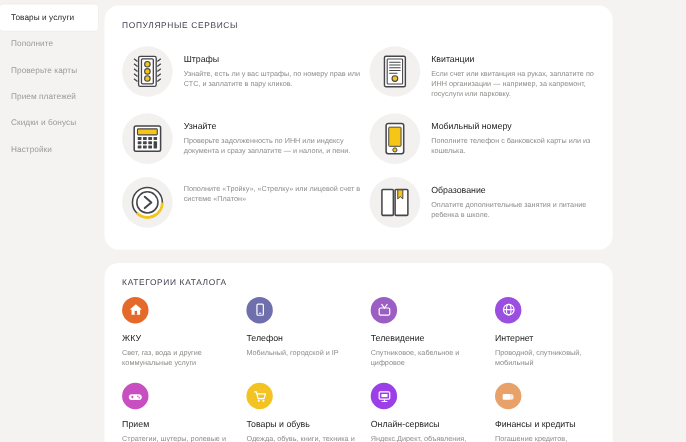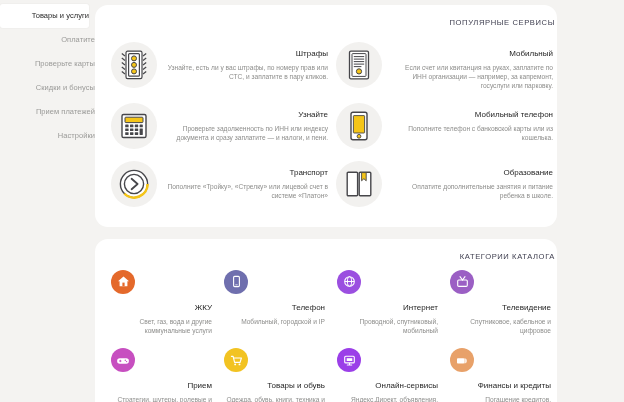--- a/index.html
+++ b/index.html
@@ -14,21 +14,20 @@
     font-family: "Liberation Sans", sans-serif;
     color: #2a2a2a;
     -webkit-font-smoothing: antialiased;
   }
   .page {
     position: relative;
     width: 608px;
     height: 402px;
     display: flex;
     align-items: flex-start;
-    text-align: right;
   }
 
   
   .sidebar {
     width: 95px;
     flex: 0 0 95px;
     padding-top: 4px;
     box-sizing: border-box;
   }
   .side-item {
@@ -141,30 +140,30 @@
 </head>
 <body>
 
 <div class="page">
 
   <nav class="sidebar">
     <div class="side-item active">
       <span>Товары и услуги</span>
     </div>
     <div class="side-item">
-      <span>Оплатите</span>
+      <span>Пополните</span>
     </div>
     <div class="side-item">
       <span>Проверьте карты</span>
     </div>
     <div class="side-item">
+      <span>Прием платежей</span>
+    </div>
+    <div class="side-item">
       <span>Скидки и бонусы</span>
-    </div>
-    <div class="side-item">
-      <span>Прием платежей</span>
     </div>
     <div class="side-item">
       <span>Настройки</span>
     </div>
   </nav>
 
   <main class="main">
 
     <section class="panel">
       <h2 class="panel-title">ПОПУЛЯРНЫЕ СЕРВИСЫ</h2>
@@ -196,21 +195,21 @@
             <svg width="24" height="30" viewBox="0 0 24 30">
               <rect x="2.5" y="1.2" width="19" height="27.6" rx="1.4" fill="#fff" stroke="#46464a" stroke-width="1.3"></rect>
               <rect x="5" y="3.6" width="14" height="22.8" rx="0.8" fill="#fff" stroke="#46464a" stroke-width="1"></rect>
               <g stroke="#46464a" stroke-width="1" stroke-linecap="round">
                 <path d="M7.2 6.6 H16.8 M7.2 9.1 H16.8 M7.2 11.6 H16.8 M7.2 14.1 H16.8 M7.2 16.6 H14"></path>
               </g>
               <circle cx="12" cy="21.4" r="2.6" fill="#f5c518" stroke="#46464a" stroke-width="1"></circle>
             </svg>
           </div>
           <div class="svc-body">
-            <div class="svc-name">Мобильный</div>
+            <div class="svc-name">Квитанции</div>
             <div class="svc-desc">Если счет или квитанция на руках, заплатите по ИНН организации — например, за капремонт, госуслуги или парковку.</div>
           </div>
         </div>
 
         <div class="svc">
           <div class="svc-ico">
             <svg width="28" height="28" viewBox="0 0 28 28">
               <rect x="2" y="2.5" width="24" height="23" rx="1.6" fill="#fff" stroke="#46464a" stroke-width="1.4"></rect>
               <rect x="5" y="5.2" width="18" height="5.4" rx="0.8" fill="#f5c518" stroke="#46464a" stroke-width="1"></rect>
               <g fill="#46464a">
@@ -236,36 +235,35 @@
 
         <div class="svc">
           <div class="svc-ico">
             <svg width="20" height="30" viewBox="0 0 20 30">
               <rect x="2" y="1.2" width="16" height="27.6" rx="2" fill="#fff" stroke="#46464a" stroke-width="1.4"></rect>
               <rect x="4.4" y="4.6" width="11.2" height="17.4" rx="0.6" fill="#f5c518" stroke="#46464a" stroke-width="0.9"></rect>
               <circle cx="10" cy="25.3" r="1.9" fill="#f5c518" stroke="#46464a" stroke-width="0.9"></circle>
             </svg>
           </div>
           <div class="svc-body">
-            <div class="svc-name">Мобильный телефон</div>
+            <div class="svc-name">Мобильный номеру</div>
             <div class="svc-desc">Пополните телефон с банковской карты или из кошелька.</div>
           </div>
         </div>
 
         <div class="svc">
           <div class="svc-ico">
             <svg width="30" height="30" viewBox="0 0 30 30">
               <circle cx="15" cy="15" r="13.6" fill="#fff" stroke="#46464a" stroke-width="1.4"></circle>
               <path d="M15 1.4 a13.6 13.6 0 0 1 9.6 23.2" fill="none" stroke="#f5c518" stroke-width="2.6" transform="rotate(90 15 15)"></path>
               <circle cx="15" cy="15" r="9.6" fill="#fff" stroke="#46464a" stroke-width="1.4"></circle>
               <path d="M12.6 9.8 L18.6 15 L12.6 20.2" fill="none" stroke="#46464a" stroke-width="1.8" stroke-linecap="round" stroke-linejoin="round"></path>
             </svg>
           </div>
           <div class="svc-body">
-            <div class="svc-name">Транспорт</div>
             <div class="svc-desc">Пополните «Тройку», «Стрелку» или лицевой счет в системе «Платон»</div>
           </div>
         </div>
 
         <div class="svc">
           <div class="svc-ico">
             <svg width="28" height="28" viewBox="0 0 28 28">
               <rect x="2.2" y="2.2" width="10.4" height="23.6" rx="1" fill="#fff" stroke="#46464a" stroke-width="1.4"></rect>
               <rect x="14.2" y="2.2" width="11.6" height="23.6" rx="1" fill="#fff" stroke="#46464a" stroke-width="1.4"></rect>
               <path d="M16.6 2.6 h4.6 v8.2 l-2.3 -2.1 l-2.3 2.1 z" fill="#f5c518" stroke="#46464a" stroke-width="0.9" stroke-linejoin="round"></path>
@@ -301,40 +299,40 @@
             <svg width="13" height="13" viewBox="0 0 13 13">
               <rect x="3.6" y="1.4" width="5.8" height="10.2" rx="1" fill="none" stroke="#ffffff" stroke-width="1.1"></rect>
               <rect x="5.2" y="9.4" width="2.6" height="0.9" rx="0.45" fill="#ffffff"></rect>
             </svg>
           </div>
           <div class="cat-name">Телефон</div>
           <div class="cat-desc">Мобильный, городской и IP</div>
         </div>
 
         <div class="cat">
+          <div class="cat-ico" style="background:#9b5fc4">
+            <svg width="13" height="13" viewBox="0 0 13 13">
+              <rect x="1.7" y="5" width="9.6" height="6.4" rx="1.1" fill="none" stroke="#ffffff" stroke-width="1.1"></rect>
+              <path d="M4 1.7 L6.5 5 L9 1.7" fill="none" stroke="#ffffff" stroke-width="1.1" stroke-linecap="round"></path>
+            </svg>
+          </div>
+          <div class="cat-name">Телевидение</div>
+          <div class="cat-desc">Спутниковое, кабельное и цифровое</div>
+        </div>
+
+        <div class="cat">
           <div class="cat-ico" style="background:#9b4fe0">
             <svg width="13" height="13" viewBox="0 0 13 13">
               <circle cx="6.5" cy="6.5" r="4.8" fill="none" stroke="#ffffff" stroke-width="1.1"></circle>
               <ellipse cx="6.5" cy="6.5" rx="2.1" ry="4.8" fill="none" stroke="#ffffff" stroke-width="1"></ellipse>
               <path d="M1.9 6.5 H11.1" stroke="#ffffff" stroke-width="1"></path>
             </svg>
           </div>
           <div class="cat-name">Интернет</div>
           <div class="cat-desc">Проводной, спутниковый, мобильный</div>
-        </div>
-
-        <div class="cat">
-          <div class="cat-ico" style="background:#9b5fc4">
-            <svg width="13" height="13" viewBox="0 0 13 13">
-              <rect x="1.7" y="5" width="9.6" height="6.4" rx="1.1" fill="none" stroke="#ffffff" stroke-width="1.1"></rect>
-              <path d="M4 1.7 L6.5 5 L9 1.7" fill="none" stroke="#ffffff" stroke-width="1.1" stroke-linecap="round"></path>
-            </svg>
-          </div>
-          <div class="cat-name">Телевидение</div>
-          <div class="cat-desc">Спутниковое, кабельное и цифровое</div>
         </div>
 
         <div class="cat">
           <div class="cat-ico" style="background:#c74fc0">
             <svg width="14" height="13" viewBox="0 0 14 13">
               <rect x="1.1" y="4.3" width="11.8" height="5.4" rx="2.7" fill="#ffffff"></rect>
               <rect x="3" y="6.5" width="2.6" height="0.9" rx="0.4" fill="#c74fc0"></rect>
               <rect x="3.85" y="5.65" width="0.9" height="2.6" rx="0.4" fill="#c74fc0"></rect>
               <circle cx="9.3" cy="6.3" r="0.72" fill="#c74fc0"></circle>
               <circle cx="10.6" cy="7.6" r="0.72" fill="#c74fc0"></circle>

